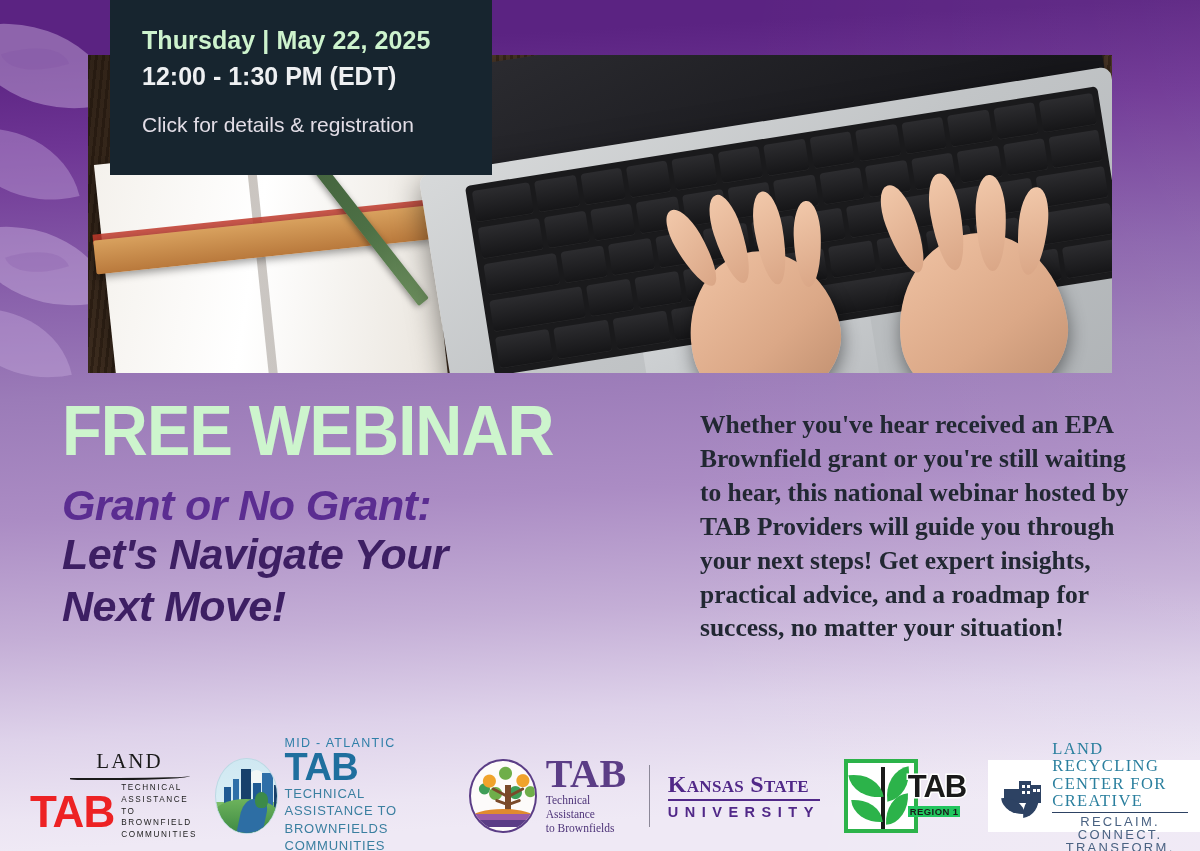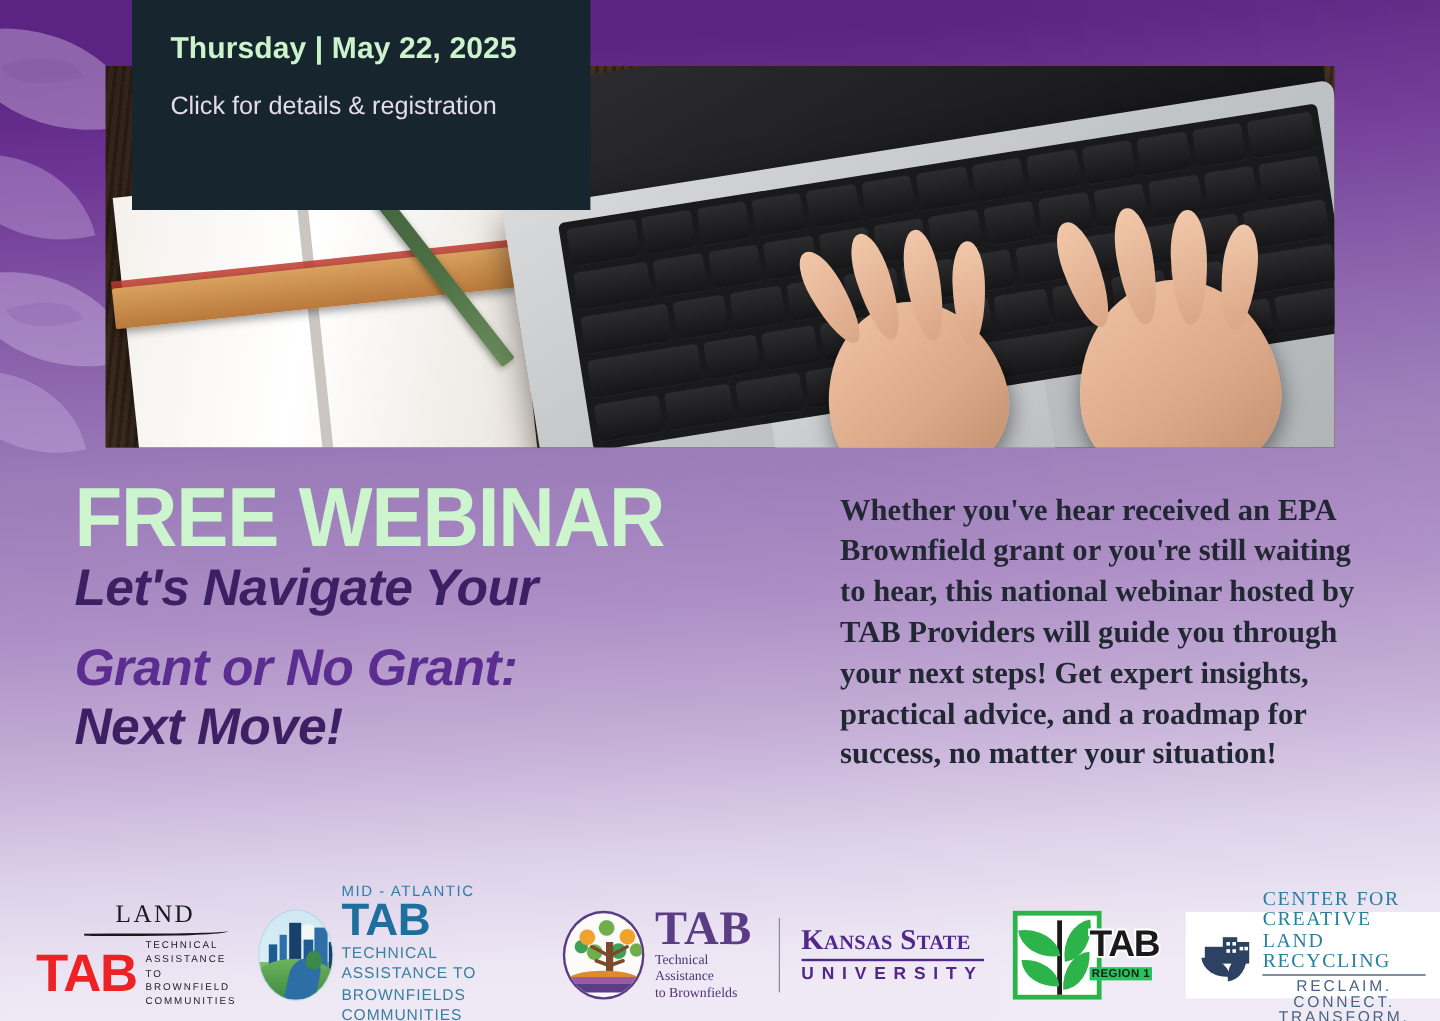--- a/index.html
+++ b/index.html
@@ -407,27 +407,28 @@
     <div class="hand" style="left:810px; top:178px; width:168px; height:166px; transform:rotate(-8deg);"></div>
     <div class="finger" style="left:800px; top:128px; width:30px; height:92px; transform:rotate(-20deg);"></div>
     <div class="finger" style="left:844px; top:118px; width:30px; height:98px; transform:rotate(-10deg);"></div>
     <div class="finger" style="left:888px; top:120px; width:30px; height:96px; transform:rotate(-2deg);"></div>
     <div class="finger" style="left:930px; top:132px; width:29px; height:88px; transform:rotate(6deg);"></div>
   </div>
 </div>
 
 <div id="date-banner">
   <div id="date-line">Thursday | May 22, 2025</div>
+  <div id="time-line">12:00 - 1:30 PM (EDT)</div>
   <div id="cta-line">Click for details &amp; registration</div>
 </div>
 
 <div id="headline-block">
   <div id="free-webinar">FREE WEBINAR</div>
+  <div id="sub-1">Grant or No Grant:</div>
   <div id="sub-2">Let's Navigate Your</div>
-  <div id="sub-1">Grant or No Grant:</div>
   <div id="sub-2">Next Move!</div>
 </div>
 
 <div id="body-copy">Whether you've hear received an EPA Brownfield grant or you're still waiting to hear, this national webinar hosted by TAB Providers will guide you through your next steps! Get expert insights, practical advice, and a roadmap for success, no matter your situation!</div>
 
 <div id="logo-strip">
 
   <div class="logo" id="logo-njit">
     <div id="njit-word">LAND</div>
     <div id="njit-swoosh"></div>
@@ -508,20 +509,20 @@
       <div class="cclr-win" style="left:22px; top:8px;"></div>
       <div class="cclr-win" style="left:27px; top:8px;"></div>
       <div class="cclr-win" style="left:22px; top:14px;"></div>
       <div class="cclr-win" style="left:27px; top:14px;"></div>
       <div class="cclr-win" style="left:33px; top:12px;"></div>
       <div class="cclr-win" style="left:37px; top:12px;"></div>
       <div class="cclr-leaf" style="left:2px;  top:20px; width:22px; height:18px; transform:rotate(-6deg);"></div>
       <div class="cclr-leaf" style="left:20px; top:20px; width:22px; height:18px; transform:rotate(84deg);"></div>
     </div>
     <div id="cclr-text">
+      <div id="cclr-l2">LAND RECYCLING</div>
       <div id="cclr-l1">CENTER FOR CREATIVE</div>
-      <div id="cclr-l2">LAND RECYCLING</div>
       <div id="cclr-rule"></div>
       <div id="cclr-tag">RECLAIM.  CONNECT.  TRANSFORM.</div>
     </div>
   </div>
 
 </div>
 
 </body></html>

